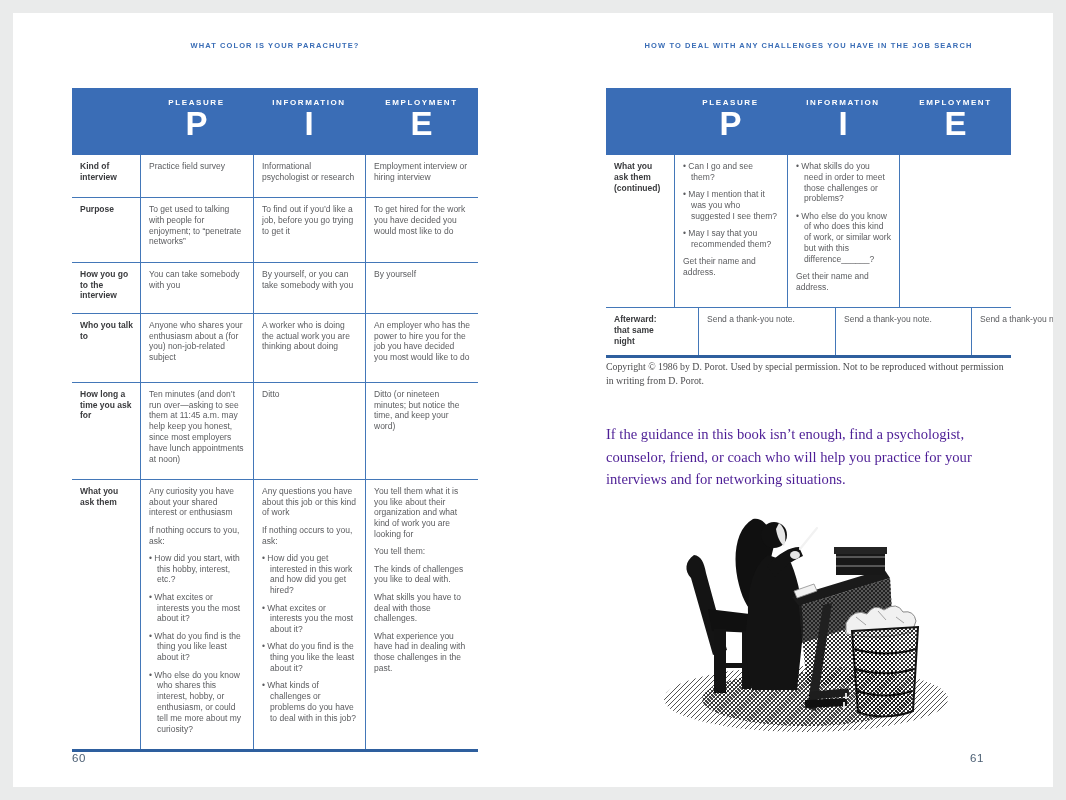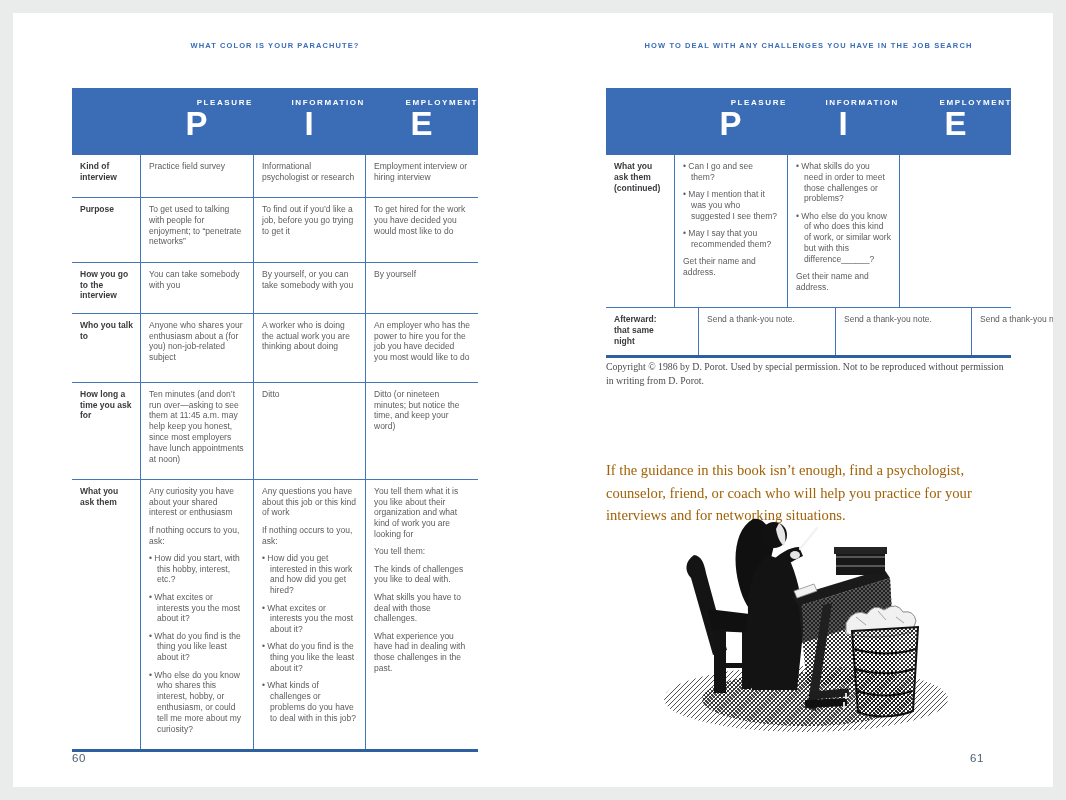--- a/index.html
+++ b/index.html
@@ -7,21 +7,21 @@
   .frame{position:absolute;inset:0;border:13px solid #eaebeb;pointer-events:none;z-index:50;}
   .spread{position:absolute;inset:0;background:#fff;}
 
   .running-head{position:absolute;top:41px;text-align:center;font-size:7.5px;font-weight:bold;
     letter-spacing:1.1px;color:var(--accent_blue);text-transform:uppercase;}
   .page-number{position:absolute;top:752px;font-size:11.5px;color:var(--page_num);letter-spacing:.5px;}
 
   .ptable{position:absolute;width:406px;border-bottom:3.5px solid var(--deep_blue);background:#fff;}
   .band{height:67px;background:var(--accent_blue);position:relative;}
   .col-label{position:absolute;top:10px;color:#fff;font-size:8px;font-weight:bold;
-    letter-spacing:1.6px;text-align:right;}
+    letter-spacing:1.6px;text-align:center;}
   .pie-letter{position:absolute;top:17px;color:#fff;font-size:33px;font-weight:800;
     text-align:center;font-family:"Liberation Sans",sans-serif;}
   .cl0{left:68px;width:113px;} .cl1{left:181px;width:112px;} .cl2{left:293px;width:113px;}
 
   .trow{display:grid;grid-template-columns:68px 113px 112px 113px;}
   .trow + .trow{border-top:1.5px solid var(--line_blue);}
   .tlabel{padding:6px 6px 6px 8px;font-size:8.5px;line-height:10.8px;font-weight:bold;
     color:var(--label_gray);}
   .tcell{padding:6px 8px 8px;border-left:1px solid var(--line_blue);}
   .tcell p{margin:0 0 6.5px;font-size:8.5px;line-height:10.8px;color:var(--text_gray);}
@@ -32,21 +32,21 @@
   .lt .trow:nth-child(3){min-height:50px;}
   .lt .trow:nth-child(4){min-height:68px;}
   .lt .trow:nth-child(5){min-height:87px;}
   .lt .trow:nth-child(6){min-height:262px;}
   .rt .trow:nth-child(1){min-height:150px;}
   .rt .trow:nth-child(2){min-height:47px;gap:24px;}
 
   .copyright{position:absolute;left:606px;top:360px;width:404px;
     font-family:Liberation Serif, serif;font-size:9.8px;line-height:13.5px;color:#4b4b4d;}
   .advice{position:absolute;left:606px;top:423px;width:410px;
-    font-family:"Liberation Serif",serif;font-size:14.6px;line-height:22.5px;color:#a16207;margin-top:36px;}
+    font-family:"Liberation Serif",serif;font-size:14.6px;line-height:22.5px;color:#4c1d95;}
   .illo{position:absolute;left:656px;top:503px;width:296px;height:232px;}
 </style>
 </head>
 <body>
 
 <div class="spread">
 
   <div class="running-head" style="left:72px;width:406px;">WHAT COLOR IS YOUR PARACHUTE?</div>
 
   <div class="ptable lt" style="left:72px;top:88px;">

